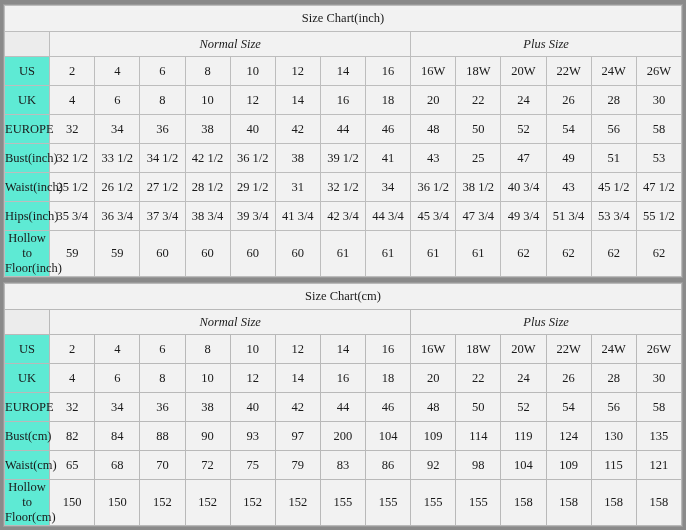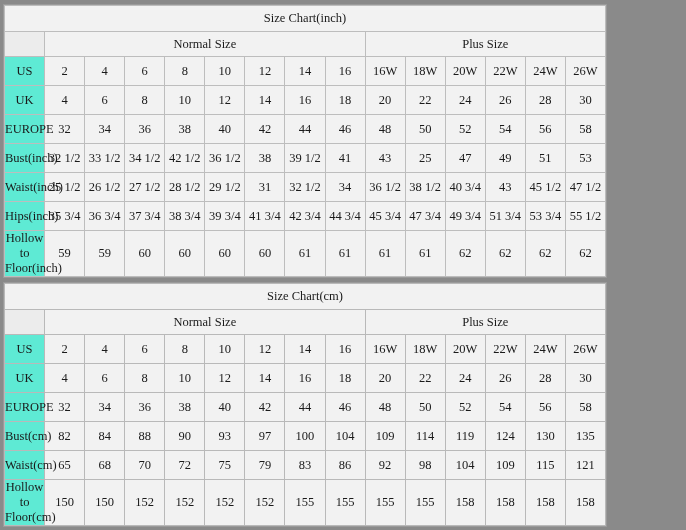--- a/index.html
+++ b/index.html
@@ -16,21 +16,21 @@
   .page {
     width: 686px;
     height: 530px;
     display: flex;
     flex-direction: column;
     justify-content: space-between;
     box-sizing: border-box;
     padding: 4px 3px 3px 3px;
   }
   .chart-block {
-    width: 604px;
+    width: 680px;
     background: #f2f2f2;
     border: 1px solid #9a9a9a;
     box-sizing: border-box;
   }
   table.size-table {
     width: 100%;
     border-collapse: collapse;
     table-layout: fixed;
     background: #f2f2f2;
   }
@@ -44,20 +44,21 @@
   }
   .title-cell {
     font-size: 16px;
     height: 25px;
     background: #f2f2f2;
     border: 1px solid #b9b9b9;
   }
   .group-cell {
     font-size: 15px;
     height: 24px;
+    font-style: italic;
   }
   .row-label {
     font-size: 13.5px;
     background: #5eead4;
     width: 143px;
   }
   .corner-cell {
     background: #ececec;
   }
   tr.data-row td {
@@ -274,21 +275,21 @@
             <td class="value-cell">58</td>
           </tr>
           <tr class="data-row">
             <td class="row-label">Bust(cm)</td>
             <td class="value-cell">82</td>
             <td class="value-cell">84</td>
             <td class="value-cell">88</td>
             <td class="value-cell">90</td>
             <td class="value-cell">93</td>
             <td class="value-cell">97</td>
-            <td class="value-cell">100</td>
+            <td class="value-cell">200</td>
             <td class="value-cell">104</td>
             <td class="value-cell">109</td>
             <td class="value-cell">114</td>
             <td class="value-cell">119</td>
             <td class="value-cell">124</td>
             <td class="value-cell">130</td>
             <td class="value-cell">135</td>
           </tr>
           <tr class="data-row">
             <td class="row-label">Waist(cm)</td>

